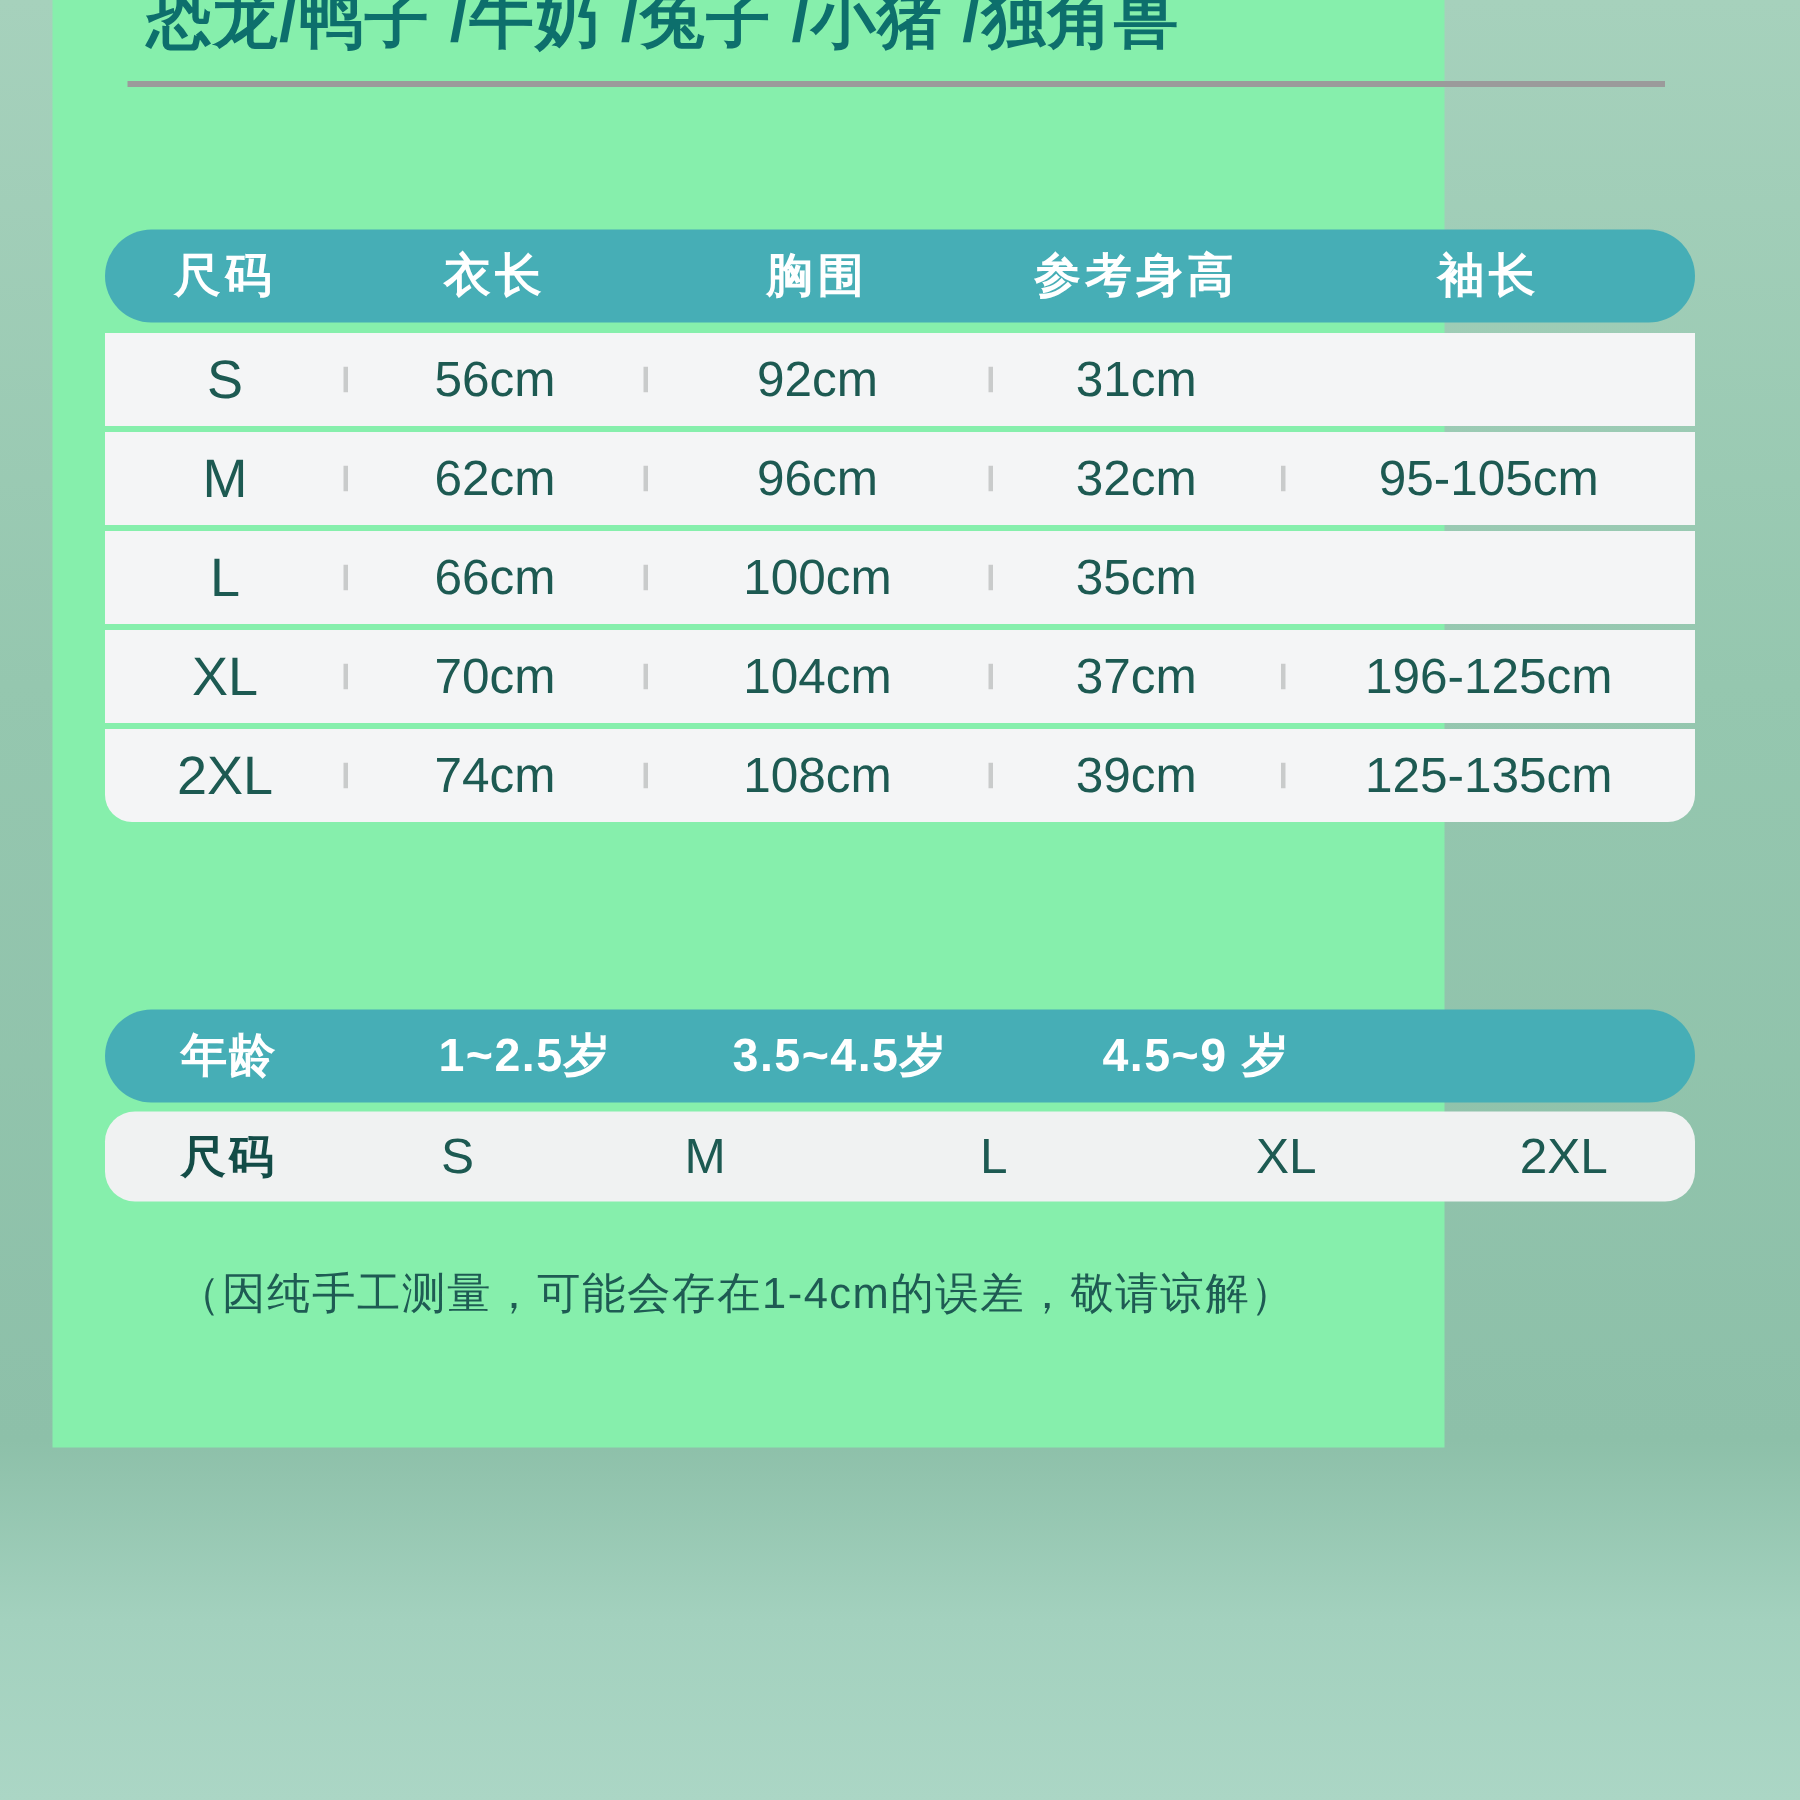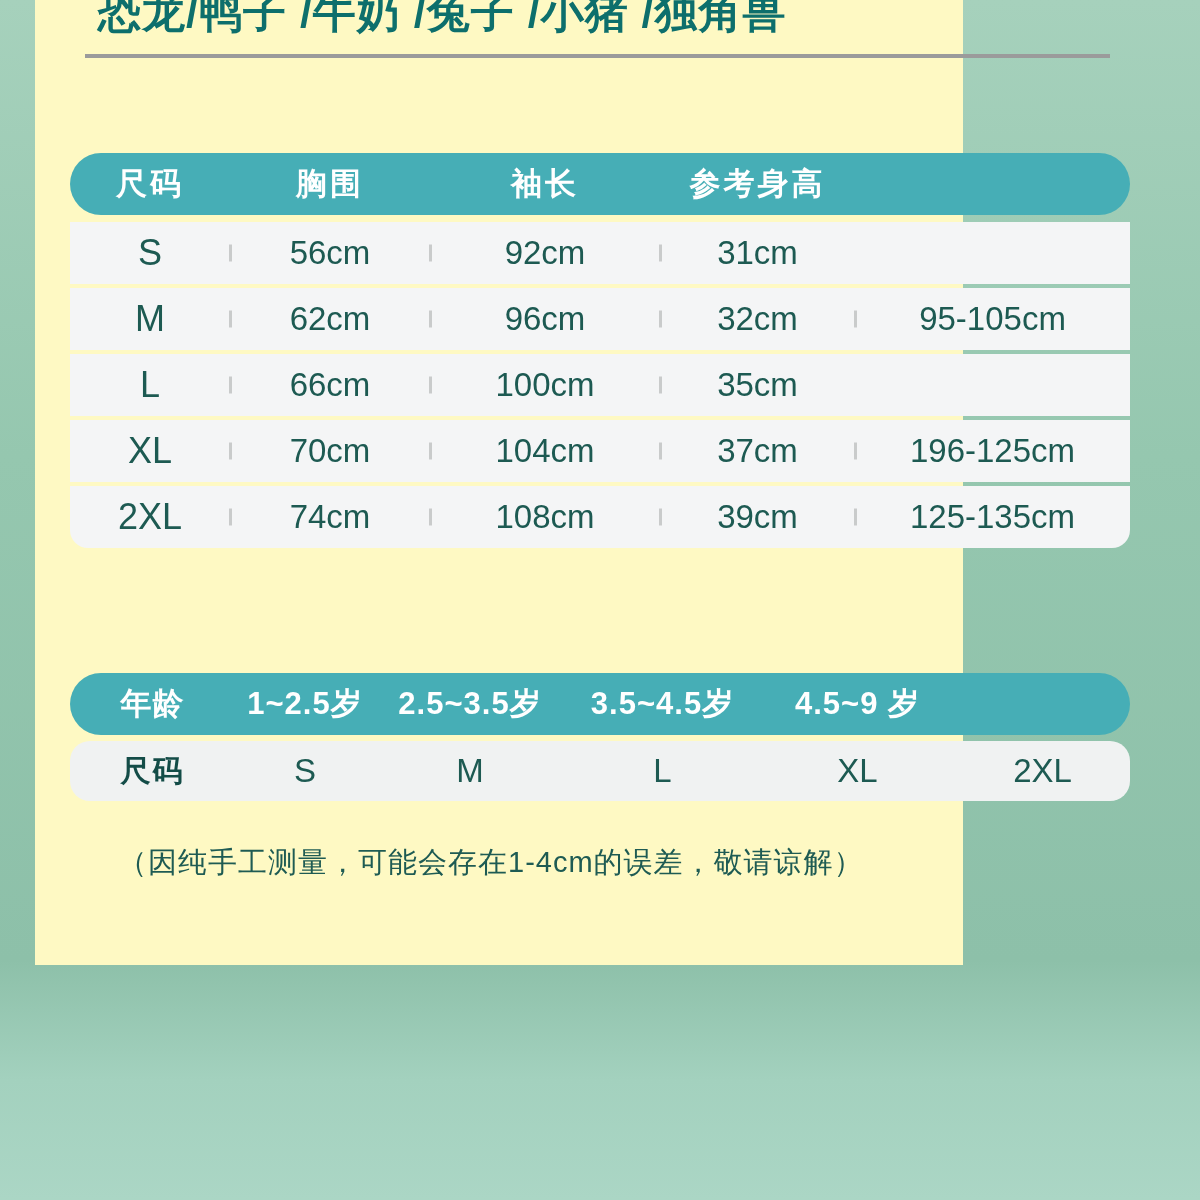--- a/index.html
+++ b/index.html
@@ -5,21 +5,21 @@
   * { margin:0; padding:0; box-sizing:border-box; }
   html,body { width:1200px; height:1200px; }
   body {
     position:relative;
     font-family:"Liberation Sans", sans-serif;
     background: linear-gradient(180deg, #a6d1bc 0%, #95c7af 38%, #8dc0a9 80%, #a3d1be 90%, #abd6c5 100%);
     overflow:hidden;
   }
   .card {
     position:absolute; left:35px; top:0; width:928px; height:965px;
-    background:#fef9c3;
+    background:#86efac;
     text-decoration:underline;
   }
   .title {
     position:absolute; left:63px; top:-16px;
     font-size:43px; font-weight:700; color:#0d6f6c;
     white-space:nowrap; letter-spacing:1px;
   }
   .divider {
     position:absolute; left:50px; top:54px; width:1025px; height:4px;
     background:#9b9b9b;
@@ -28,21 +28,21 @@
   .size-table { top:153px; }
   .age-table  { top:673px; }
 
   .thead {
     display:grid; align-items:center; text-align:center;
     height:62px; background:#46aeb6; border-radius:31px;
     color:#ffffff; font-weight:700; font-size:31px; letter-spacing:3px;
     margin-bottom:7px;
   }
   .size-table .thead { grid-template-columns:160px 200px 230px 195px 275px; }
-  .age-table  .thead { grid-template-columns:165px 140px 190px 195px 195px 175px; letter-spacing:1px; margin-bottom:6px; }
+  .age-table  .thead { grid-template-columns:165px 140px 190px 195px 195px 175px; letter-spacing:1px; margin-bottom:6px;gap:45px; }
 
   .trow {
     display:grid; align-items:center; text-align:center;
     height:62px; background:#f4f5f6; margin-bottom:4px;
     grid-template-columns:160px 200px 230px 195px 275px;
     color:#1d5a52;
   }
   .trow:first-of-type { border-radius:18px 18px 0 0; }
   .trow:last-of-type  { border-radius:0 0 18px 18px; margin-bottom:0; }
 
@@ -71,23 +71,24 @@
 <body>
 
 <div class="card">
 
   <div class="title">恐龙/鸭子 /牛奶 /兔子 /小猪 /独角兽</div>
   <div class="divider"></div>
 
   <div class="tbl size-table">
     <div class="thead">
       <div class="hcell">尺码</div>
+      <div class="hcell">衣长</div>
       <div class="hcell">胸围</div>
+      <div class="hcell">参考身高</div>
       <div class="hcell">袖长</div>
-      <div class="hcell">参考身高</div>
     </div>
 
     <div class="trow">
       <div class="cell size-label">S</div>
       <div class="cell"><span class="tick"></span><span>56cm</span></div>
       <div class="cell"><span class="tick"></span><span>92cm</span></div>
       <div class="cell"><span class="tick"></span><span>31cm</span></div>
     </div>
 
     <div class="trow">
@@ -119,21 +120,20 @@
       <div class="cell"><span class="tick"></span><span>108cm</span></div>
       <div class="cell"><span class="tick"></span><span>39cm</span></div>
       <div class="cell"><span class="tick"></span><span>125-135cm</span></div>
     </div>
   </div>
 
   <div class="tbl age-table">
     <div class="thead">
       <div class="hcell">年龄</div>
       <div class="hcell">1~2.5岁</div>
-      <div class="hcell">2.5~3.5岁</div>
       <div class="hcell">3.5~4.5岁</div>
       <div class="hcell">4.5~9 岁</div>
     </div>
     <div class="age-row">
       <div class="cell row-label">尺码</div>
       <div class="cell">S</div>
       <div class="cell">M</div>
       <div class="cell">L</div>
       <div class="cell">XL</div>
       <div class="cell">2XL</div>

